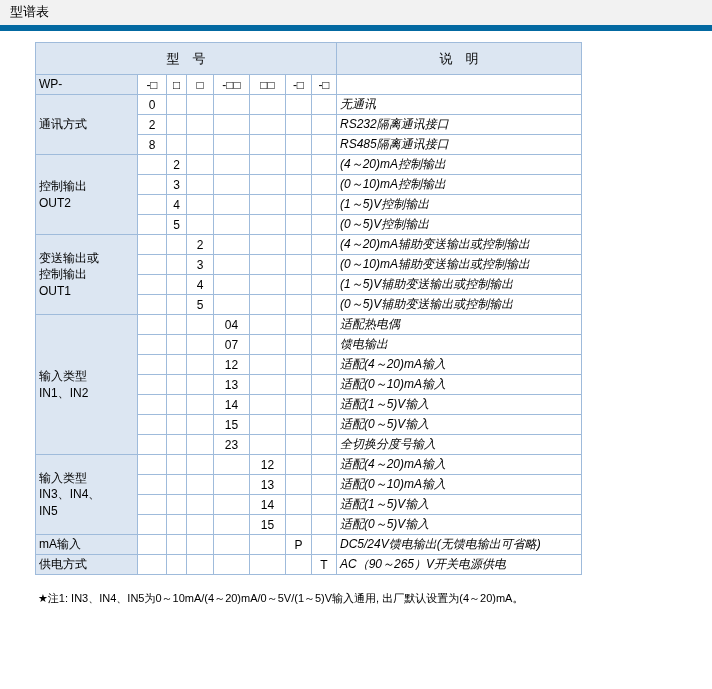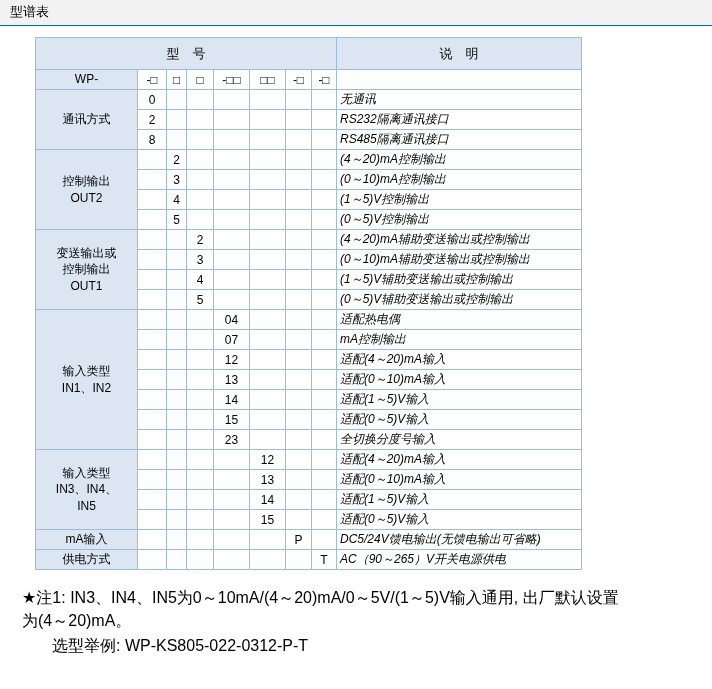--- a/index.html
+++ b/index.html
@@ -9,21 +9,21 @@
     width: 712px;
     height: 689px;
     background: #ffffff;
     font-family: "Liberation Sans", "DejaVu Sans", sans-serif;
     color: #000000;
     overflow: hidden;
   }
   .titlebar {
     width: 100%;
     background: #f2f2f2;
-    border-bottom: 1px solid #0369a1;
+    border-bottom: 6px solid #0369a1;
     font-size: 13px;
     padding: 3px 10px 4px 10px;
   }
   table.spec {
     border-collapse: collapse;
     table-layout: fixed;
     width: 546px;
     margin: 11px 0 0 35px;
     font-size: 12px;
   }
@@ -45,37 +45,36 @@
   }
   table.spec th {
     background: #dce6f2;
     font-weight: normal;
     text-align: center;
     height: 32px;
     font-size: 13px;
   }
   td.cat {
     background: #dce6f2;
-    text-align: center;
     white-space: pre-line;
     line-height: 1.35;
   }
   td.code {
     text-align: center;
     white-space: nowrap;
   }
   td.desc {
     text-align: left;
     padding-left: 8px;
     white-space: nowrap;
     font-style: italic;
   }
   .notes {
-    margin: 16px 0 0 22px;
-    font-size: 16px;
+    margin: 16px 0 0 38px;
+    font-size: 11px;
     line-height: 1.45;
   }
   .notes p { margin: 0 0 2px 0; }
   .notes .note-text { width: 612px; }
   .notes .example { padding-left: 30px; }
 </style>
 </head>
 <body>
 
 <div class="titlebar">型谱表</div>
@@ -243,21 +242,21 @@
     <td class="desc">适配热电偶</td>
   </tr>
   <tr>
     <td class="code"></td>
         <td class="code"></td>
         <td class="code"></td>
     <td class="code">07</td>
     <td class="code"></td>
         <td class="code"></td>
         <td class="code"></td>
-    <td class="desc">mA控制输出</td>
+    <td class="desc">馈电输出</td>
   </tr>
   <tr>
     <td class="code"></td>
         <td class="code"></td>
         <td class="code"></td>
     <td class="code">12</td>
     <td class="code"></td>
         <td class="code"></td>
         <td class="code"></td>
     <td class="desc">适配(4～20)mA输入</td>
@@ -368,14 +367,13 @@
         <td class="code"></td>
         <td class="code"></td>
     <td class="code">T</td>
     <td class="desc">AC（90～265）V开关电源供电</td>
   </tr>
 </tbody>
   </table>
 
 <div class="notes">
   <p class="note-text">★注1: IN3、IN4、IN5为0～10mA/(4～20)mA/0～5V/(1～5)V输入通用, 出厂默认设置为(4～20)mA。</p>
-  <p class="example">选型举例: WP-KS805-022-0312-P-T</p>
 </div>
 
 </body></html>

